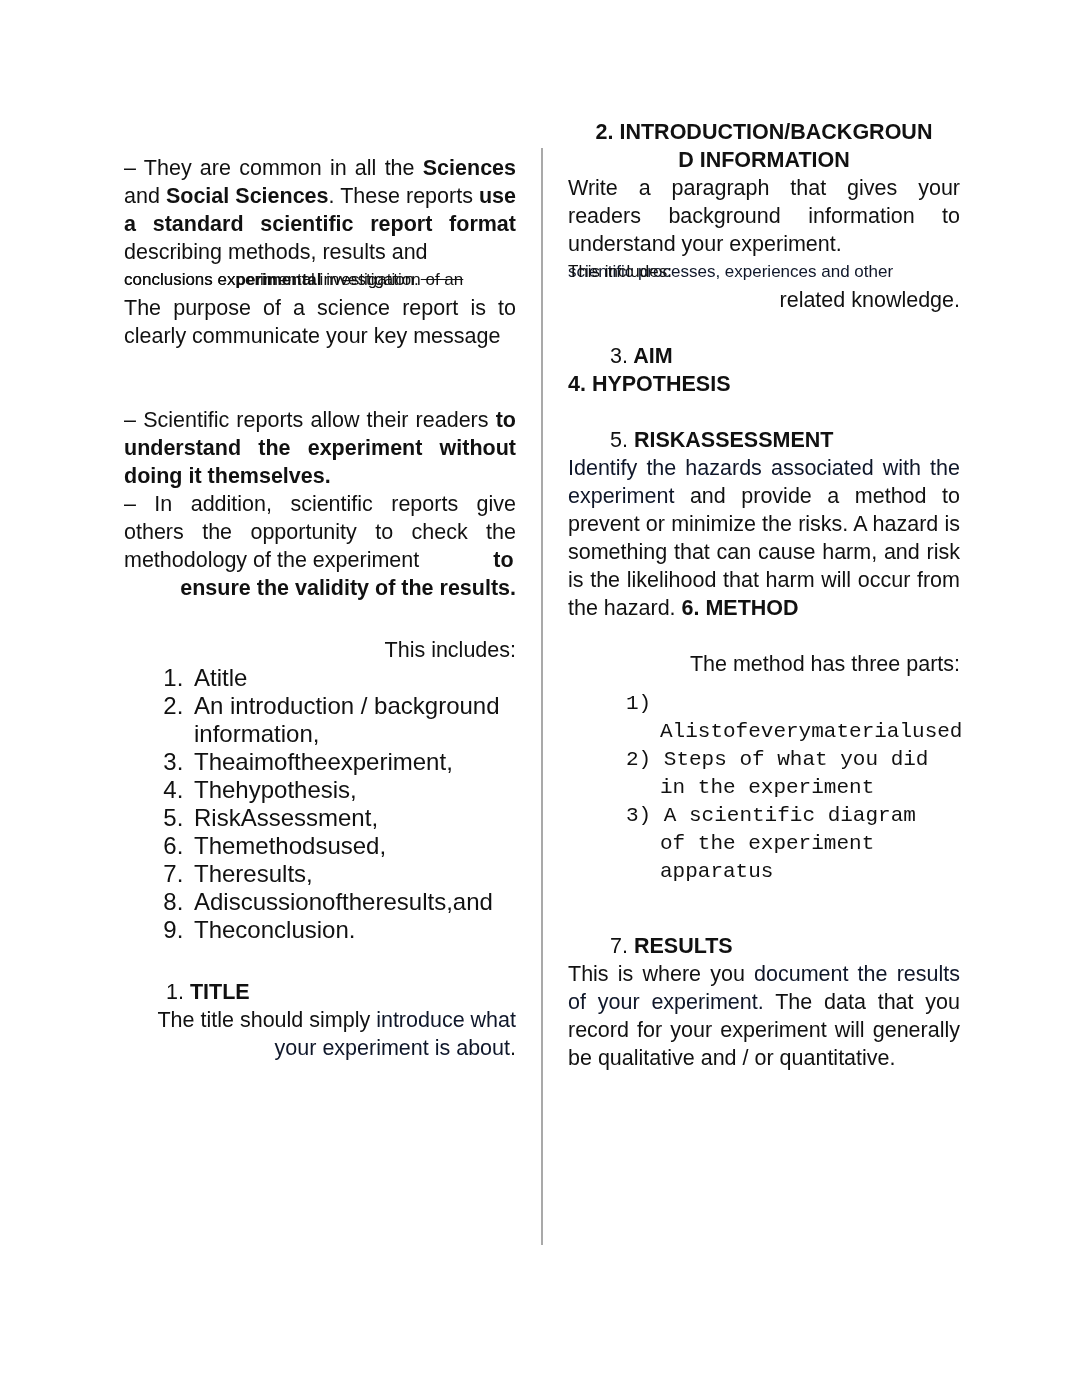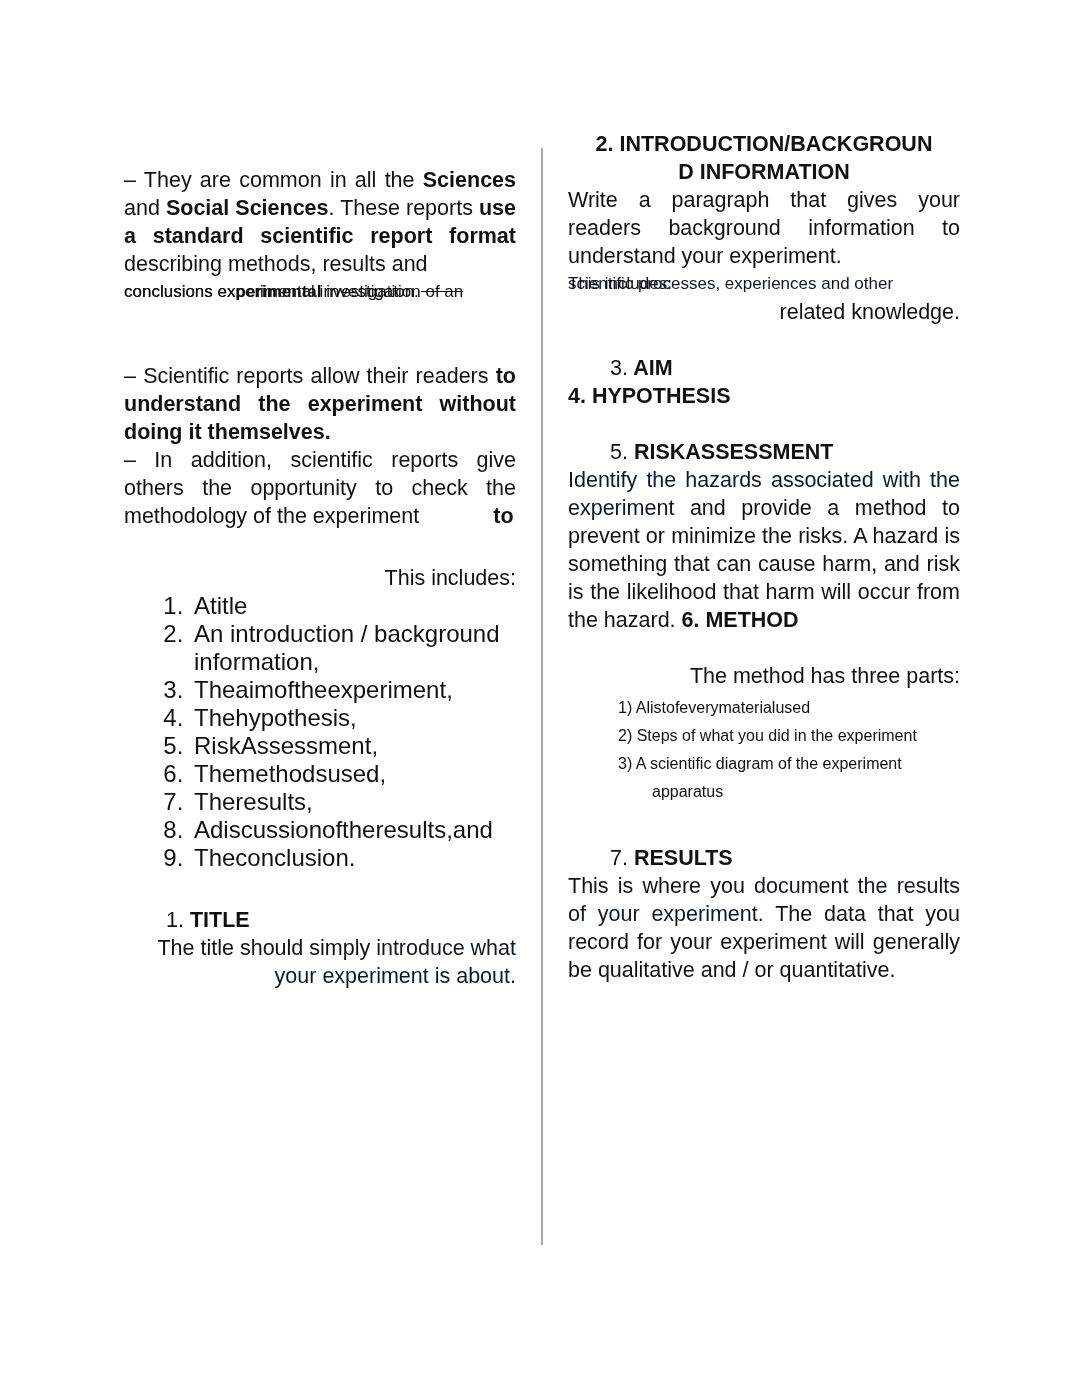--- a/index.html
+++ b/index.html
@@ -24,21 +24,21 @@
   .columns {
     position: absolute;
     left: 0;
     top: 0;
     width: 1080px;
     height: 1398px;
   }
 
   .col {
     position: absolute;
-    top: 130px;
+    top: 118px;
     width: 392px;
   }
   .col-left  { left: 124px; }
   .col-right { left: 568px; }
 
   .divider {
     position: absolute;
     left: 541px;
     top: 148px;
     width: 2px;
@@ -77,25 +77,26 @@
     margin: 0;
     padding-left: 66px;
     font-size: 24px;
     line-height: 28px;
   }
   ol.numlist li {
     margin: 0;
     padding-left: 4px;
   }
   ol.parenlist {
-    margin: 4px;
+    margin: 12px;
     padding: 0;
     list-style: none;
-    font-size: 16px;
-    line-height: 28px;
+    font-size: 21px;
+    line-height: 28px;
+    font-family: Liberation Mono, monospace;
   }
   ol.parenlist li {
     margin: 0;
     padding-left: 80px;
     text-indent: -34px;
   }
 
   
   .overlap {
     position: relative;
@@ -128,29 +129,31 @@
 
       <div style="height:36px"></div>
 
       <p class="t"><span>–</span><span> They are common in all the </span><span class="b">Sciences</span><span> and </span><span class="b">Social Sciences</span><span>. These reports </span><span class="b">use a standard scientific report format</span><span> describing methods, results and</span></p>
 
       <div class="overlap">
         <div class="layer"><span>conclusions experimental investigation.</span></div>
         <div class="layer"><span>conclusions ex</span><span class="b">perimental</span><span> investigation</span><span class="ov-strike"> of an</span></div>
       </div>
 
+      <p class="t">The purpose of a science report is to clearly communicate your key message</p>
 
       <div class="gap-md"></div>
 
 
       <div class="gap-md"></div>
 
       <p class="t"><span>–</span><span> Scientific reports allow their readers </span><span class="b">to understand the experiment without doing it themselves.</span></p>
 
       <p class="t"><span>–</span><span> In addition, scientific reports give others the opportunity to check the methodology of the experiment</span><span class="b" style="padding-left:74px">to</span></p>
+      <p class="t left-align b">ensure the validity of the results.</p>
 
       <div class="gap-lg"></div>
 
 
       <p class="t left-align">This includes:</p>
 
       <ol class="numlist">
         <li>Atitle</li>
         <li>An introduction / background information,</li>
         <li>Theaimoftheexperiment,</li>

